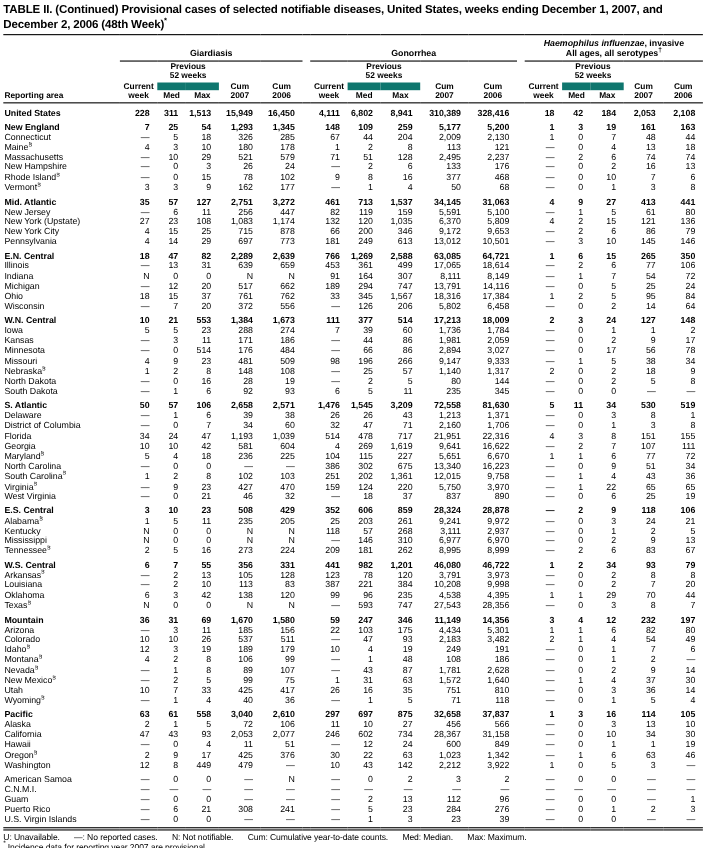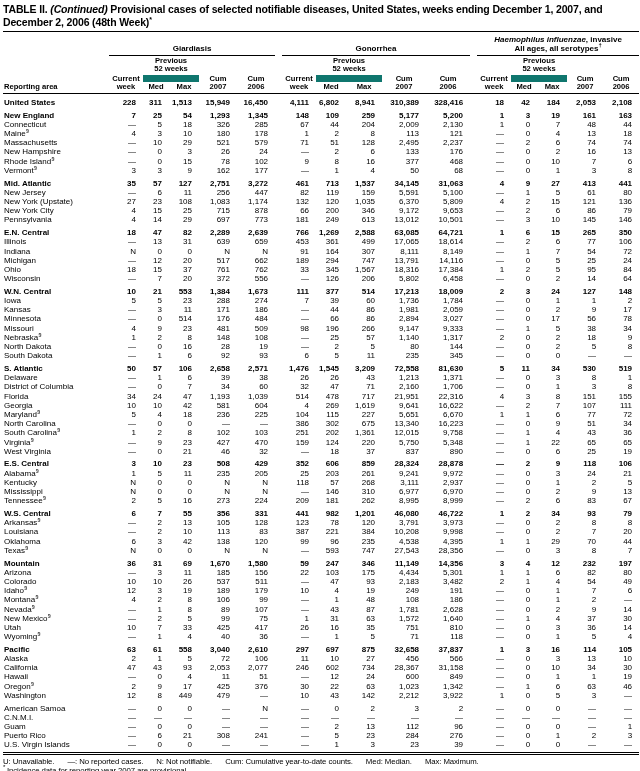--- a/index.html
+++ b/index.html
@@ -1,19 +1,19 @@
 <!DOCTYPE html>
 <html><head>
 <meta charset="utf-8">
 <style>
   html,body { margin:0; padding:0; background:#fff; color:#000;
     font-family:"Liberation Sans","DejaVu Sans",sans-serif; }
   .page { width:640px; box-sizing:border-box; padding:3px 2px 0 3px; }
   .title { font-size:10.5px; font-weight:bold; line-height:12.5px; letter-spacing:-0.15px; }
-  .title .cont { font-style:italic; }
+  .title .cont { }
   .title sup { font-size:7px; }
   table { border-collapse:collapse; table-layout:fixed; width:636px; margin-top:3px;
     border-top:1.5px solid #000; }
   th,td { padding:0; font-size:8px; line-height:9.2px; overflow:hidden; }
   thead th { font-weight:bold; font-size:7.6px; line-height:8.6px; vertical-align:bottom;
     padding:1px 1px 1.5px 1px; }
   th.grp { border-bottom:1px solid #000; padding-top:4px; font-size:8px; }
   th.grp .it { font-style:italic; }
   th.prev { border-bottom:7px solid #0f766e; }
   th.area-head { text-align:left; vertical-align:bottom; padding-left:1px; }
@@ -803,21 +803,21 @@
           <td class="num">—</td>
           <td class="num">9</td>
           <td class="num">23</td>
           <td class="num">427</td>
           <td class="num">470</td>
           <td class="sp"></td>
           <td class="num">159</td>
           <td class="num">124</td>
           <td class="num">220</td>
           <td class="num">5,750</td>
-          <td class="num">5,348</td>
+          <td class="num">3,970</td>
           <td class="sp"></td>
           <td class="num">—</td>
           <td class="num">1</td>
           <td class="num">22</td>
           <td class="num">65</td>
           <td class="num">65</td>
         </tr>
         <tr>
           <td class="area">West Virginia</td>
           <td class="num">—</td>

